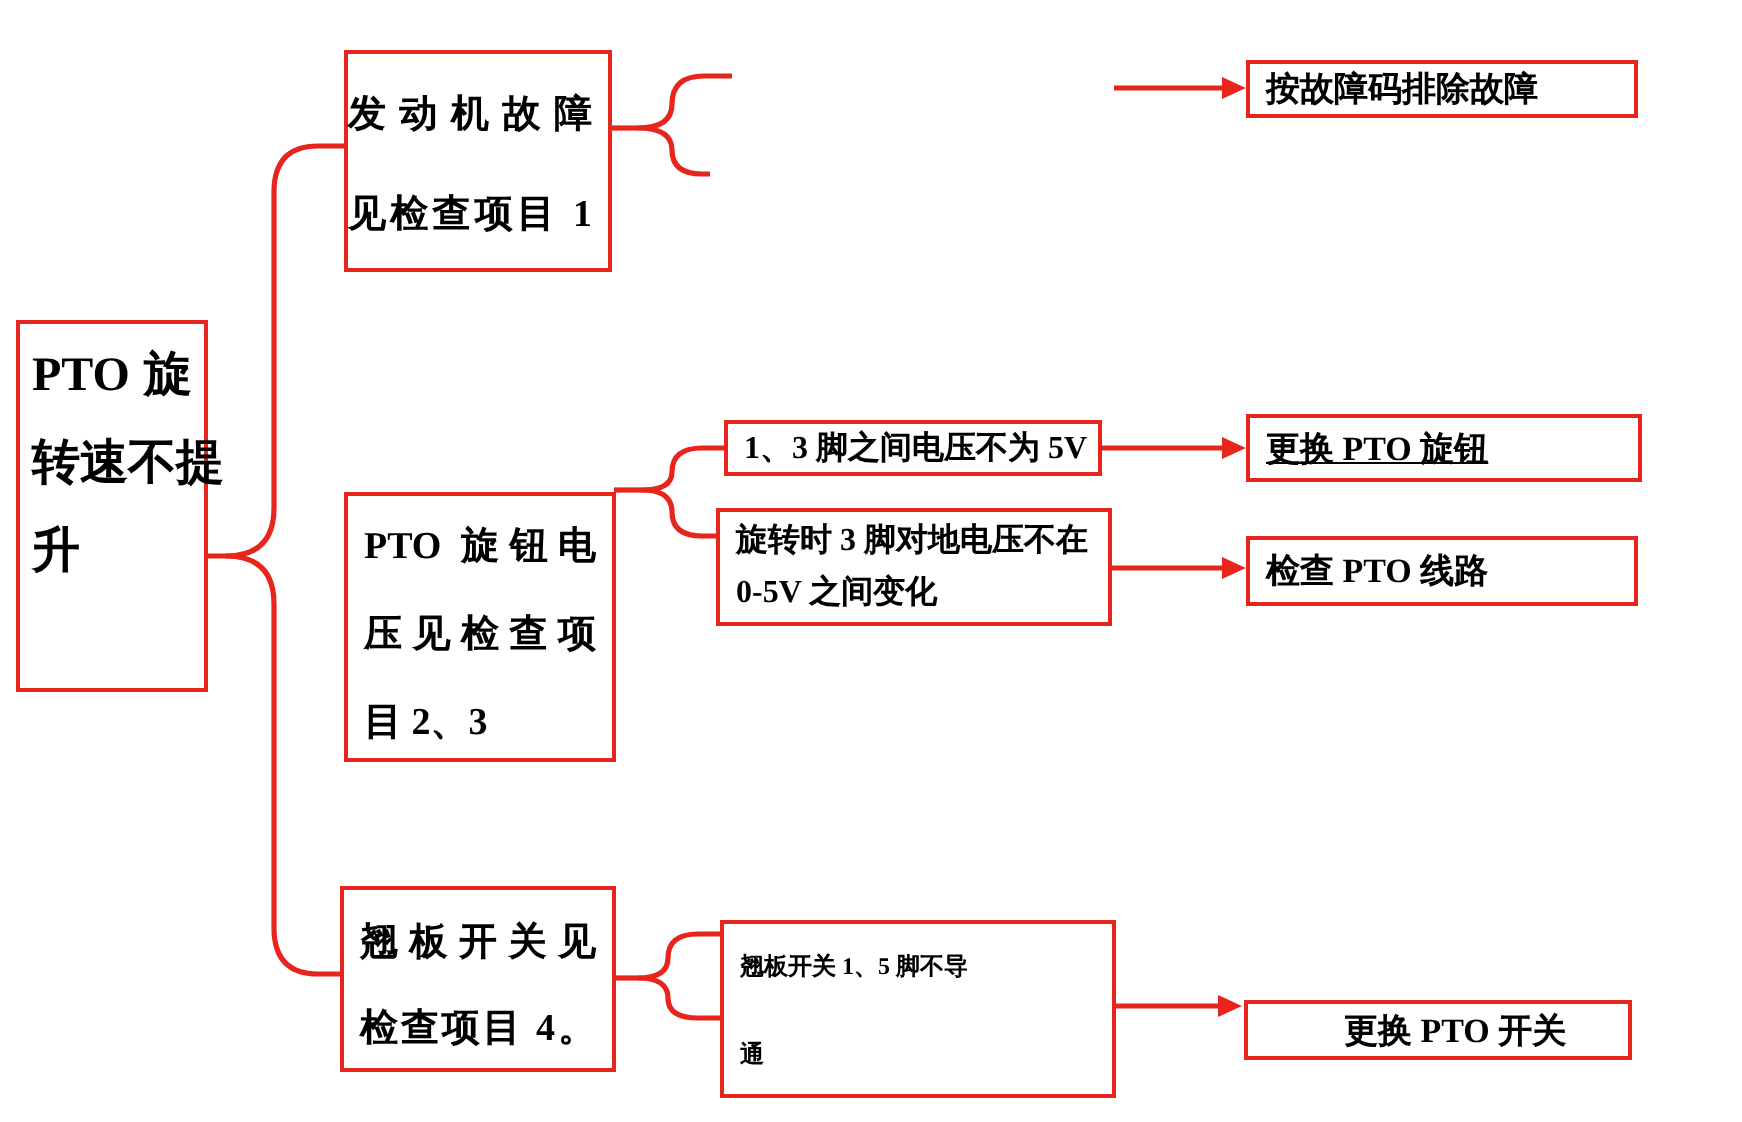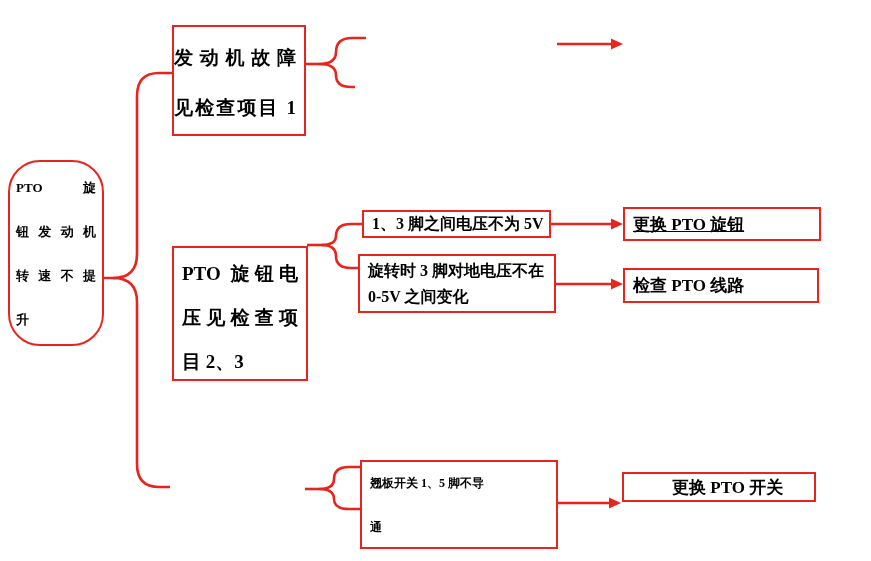--- a/index.html
+++ b/index.html
@@ -32,21 +32,21 @@
   .node {
     position: absolute;
     border: 2.6px solid #E8251D;
     background: #ffffff;
     font-weight: 700;
     color: #000000;
   }
   .node .ln { display: block; white-space: nowrap; }
   .j { text-align: justify; text-align-last: justify; }
   
-  #root   { left: 8px;   top: 160px; width: 96px;  height: 186px; font-size: 13px; padding: 4px 6px 0 6px; border-radius: 32px; }
+  #root   { left: 8px;   top: 160px; width: 96px;  height: 186px; font-size: 24px; padding: 4px 6px 0 6px; }
   #root .ln { line-height: 44px; }
   #check1 { left: 172px; top: 25px;  width: 134px; height: 111px; font-size: 19px; padding: 6px 8px 0 0; }
   #check1 .ln { line-height: 50px; }
   #check2 { left: 172px; top: 206px; width: 136px; height: 135px; font-size: 19px; padding: 4px 8px 0 8px; margin-top: 40px; }
   #check2 .ln { line-height: 44px; }
   #check3 { left: 170px; top: 443px; width: 138px; height: 93px;  font-size: 19px; padding: 5px 8px 0 8px; }
   #check3 .ln { line-height: 43px; }
   
   .small {
     display: flex;
@@ -57,21 +57,21 @@
   }
   #cause1  { left: 366px; top: 28px;  width: 192px; height: 33px; }
   #cause2  { left: 362px; top: 210px; width: 189px; height: 28px; font-size: 16px; }
   #cause3  { left: 358px; top: 254px; width: 198px; height: 59px; font-size: 16px; }
   #cause3 .ln { line-height: 26px; }
   #cause4  { left: 360px; top: 460px; width: 198px; height: 89px; font-size: 12px; }
   #cause4 .ln { line-height: 44px; }
   #action1 { left: 623px; top: 30px;  width: 196px; height: 29px; }
   #action2 { left: 623px; top: 207px; width: 198px; height: 34px; text-decoration: underline; }
   #action3 { left: 623px; top: 268px; width: 196px; height: 35px; }
-  #action4 { left: 622px; top: 472px; width: 194px; height: 30px; padding-left: 48px; }
+  #action4 { left: 622px; top: 500px; width: 194px; height: 30px; padding-left: 48px; }
 </style>
 </head>
 <body>
 
 <div class="canvas">
 
   <svg class="wires" viewBox="0 0 871 561">
 
     <path d="M103,278 L113,278 Q137,278 137,254 L137,96 Q137,73 159,73 L172,73"></path>
     <path d="M113,278 Q137,278 137,302 L137,464 Q137,487 159,487 L170,487"></path>
@@ -93,52 +93,58 @@
     <line x1="551" y1="224" x2="612" y2="224"></line>
     <polygon points="611,218.5 623,224 611,229.5"></polygon>
     <line x1="556" y1="284" x2="612" y2="284"></line>
     <polygon points="611,278.5 623,284 611,289.5"></polygon>
     <line x1="558" y1="503" x2="610" y2="503"></line>
     <polygon points="609,497.5 621,503 609,508.5"></polygon>
   </svg>
 
   <div class="node" id="root">
     <span class="ln j">PTO 旋</span>
-    <span class="ln j">钮发动机</span>
     <span class="ln j">转速不提</span>
     <span class="ln">升</span>
   </div>
 
   <div class="node" id="check1">
     <span class="ln j">发动机故障</span>
     <span class="ln j">见检查项目 1</span>
   </div>
 
   <div class="node" id="check2">
     <span class="ln j">PTO 旋钮电</span>
     <span class="ln j">压见检查项</span>
     <span class="ln">目 2、3</span>
   </div>
 
+  <div class="node" id="check3">
+    <span class="ln j">翘板开关见</span>
+    <span class="ln j">检查项目 4。</span>
+  </div>
 
 
   <div class="node small" id="cause2">
     <span class="ln">1、3 脚之间电压不为 5V</span>
   </div>
 
   <div class="node small" id="cause3">
     <span class="ln">旋转时 3 脚对地电压不在</span>
     <span class="ln">0-5V 之间变化</span>
   </div>
 
   <div class="node small" id="cause4">
     <span class="ln">翘板开关 1、5 脚不导</span>
     <span class="ln">通</span>
   </div>
 
+  <div class="node small" id="action1">
+    <span class="ln">按故障码排除故障</span>
+  </div>
 
   <div class="node small" id="action2">
     <span class="ln">更换 PTO 旋钮</span>
   </div>
 
   <div class="node small" id="action3">
     <span class="ln">检查 PTO 线路</span>
   </div>
 
   <div class="node small" id="action4">

